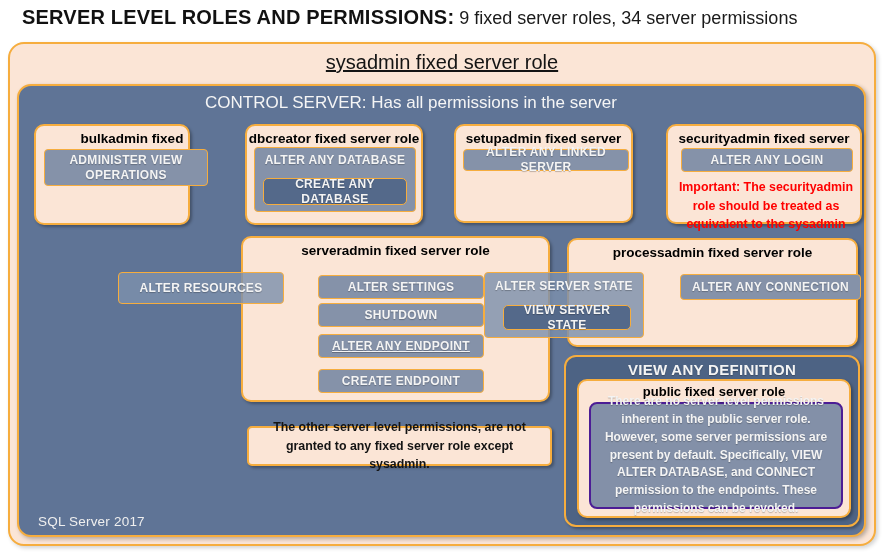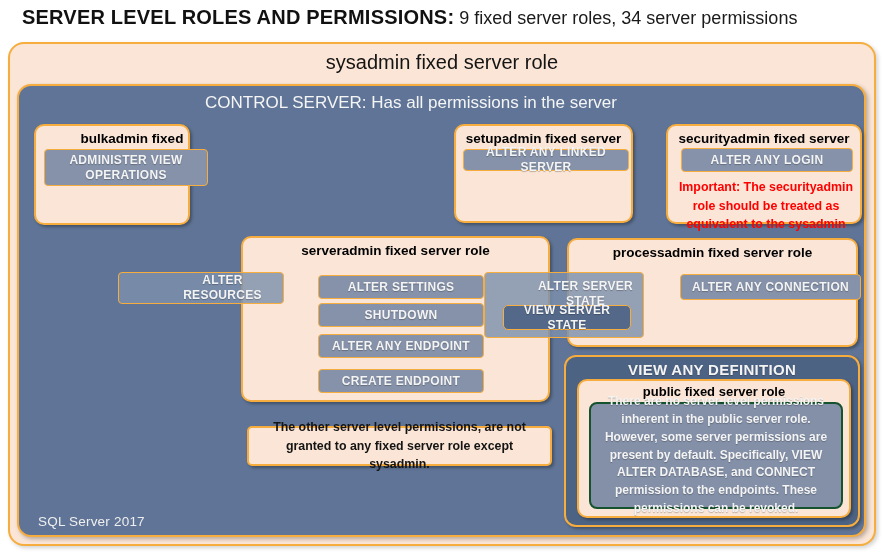--- a/index.html
+++ b/index.html
@@ -12,21 +12,21 @@
   
   .main-title{left:22px;top:6px;width:840px;font-size:20px;font-weight:700;color:#111;letter-spacing:.2px;}
   .main-title .rest{font-weight:400;font-size:18px;color:#1a1a1a;letter-spacing:0;}
 
   
   .outer-frame{
     left:8px;top:42px;width:868px;height:504px;
     background:#FBE5D6;border:2px solid #F6AD3E;border-radius:16px;
     box-shadow:2px 2px 4px rgba(0,0,0,.18);
   }
-  .sysadmin-label{left:8px;top:51px;width:868px;text-align:center;font-size:20px;color:#141414;}
+  .sysadmin-label{left:8px;top:51px;width:868px;text-align:center;font-size:20px;color:#141414;text-decoration:underline;}
 
   
   .blue-panel{
     left:17px;top:84px;width:849px;height:453px;
     background:#5F7496;border:2px solid #F6AD3E;border-radius:14px;
     box-shadow:2px 2px 4px rgba(0,0,0,.28);
   }
   .control-label{left:0;top:7px;width:784px;text-align:center;font-size:17px;color:#F5F5F5;}
 
   
@@ -37,40 +37,40 @@
   .role-title{width:100%;text-align:center;font-size:13.5px;font-weight:700;color:#000;margin-top:5px;}
 
   
   .perm{
     background:#8592A9;border:1.6px solid #F6AD3E;border-radius:4px;
     color:#F4F4F4;font-weight:700;font-size:12px;letter-spacing:.3px;
     display:flex;align-items:center;justify-content:center;text-align:center;
     text-shadow:0 1px 1px rgba(0,0,0,.25);line-height:1.25;
   }
   .perm.dark{background:#54698A;border-radius:5px;}
-  .perm.straddle{background:rgba(124,144,172,.82);border-radius:4px;padding-left:43px;}
+  .perm.straddle{background:rgba(124,144,172,.82);border-radius:4px;}
 
   .red-note{
     color:#FF0000;font-weight:700;font-size:12.4px;text-align:center;line-height:1.5;
   }
   .note-box{
     background:#FBE5D6;border:2px solid #F6AD3E;border-radius:5px;
     display:flex;align-items:center;justify-content:center;text-align:center;
     font-size:12.4px;font-weight:700;color:#141414;line-height:1.5;
     box-shadow:2px 2px 3px rgba(0,0,0,.3);padding:12px 6px;
   }
 
   
   .dark-panel{
     background:#4D6384;border:2px solid #F6AD3E;border-radius:12px;
     box-shadow:2px 2px 3px rgba(0,0,0,.3);
   }
   .dark-panel-title{width:100%;text-align:center;color:#F4F4F4;font-weight:700;font-size:15px;margin-top:4px;letter-spacing:.3px;text-shadow:0 1px 1px rgba(0,0,0,.25);}
   .public-desc{
-    background:#8390A8;border:2px solid #14532d;border-radius:8px;
+    background:#8390A8;border:2px solid #4c1d95;border-radius:8px;
     color:#F4F4F4;font-weight:700;font-size:12px;line-height:1.48;text-align:center;
     display:flex;align-items:center;justify-content:center;
     padding:0 5px;text-shadow:0 1px 1px rgba(0,0,0,.25);
   }
   .footer-label{color:#EFEFEF;font-size:13.5px;letter-spacing:.2px;}
 </style>
 </head>
 <body>
 
 <div id="stage">
@@ -83,38 +83,43 @@
   <div class="abs sysadmin-label">sysadmin fixed server role</div>
 
   <div class="abs blue-panel">
     <div class="abs control-label">CONTROL SERVER: Has all permissions in the server</div>
 
     <div class="abs role-box" style="left:15px;top:38px;width:156px;height:101px;padding-left:40px;">
       <div class="role-title">bulkadmin fixed server role</div>
       <div class="abs perm" style="left:8px;top:23px;width:164px;height:37px;">ADMINISTER VIEW OPERATIONS</div>
     </div>
 
+    <div class="abs role-box" style="left:226px;top:38px;width:178px;height:101px;">
+      <div class="role-title">dbcreator fixed server role</div>
+      <div class="abs perm" style="left:7px;top:21px;width:162px;height:65px;align-items:flex-start;padding-top:5px;">ALTER ANY DATABASE</div>
+      <div class="abs perm dark" style="left:16px;top:52px;width:144px;height:27px;">CREATE ANY DATABASE</div>
+    </div>
 
     <div class="abs role-box" style="left:435px;top:38px;width:179px;height:99px;">
       <div class="role-title">setupadmin fixed server role</div>
       <div class="abs perm" style="left:7px;top:23px;width:166px;height:22px;">ALTER ANY LINKED SERVER</div>
     </div>
 
     <div class="abs role-box" style="left:647px;top:38px;width:196px;height:100px;">
       <div class="role-title">securityadmin fixed server role</div>
       <div class="abs perm" style="left:13px;top:22px;width:172px;height:24px;">ALTER ANY LOGIN</div>
       <div class="abs red-note" style="left:6px;top:52px;width:184px;">Important: The securityadmin role should be treated as equivalent to the sysadmin role.</div>
     </div>
 
 
     <div class="abs role-box" style="left:222px;top:150px;width:309px;height:166px;">
       <div class="role-title">serveradmin fixed server role</div>
       <div class="abs perm" style="left:75px;top:37px;width:166px;height:24px;">ALTER SETTINGS</div>
       <div class="abs perm" style="left:75px;top:65px;width:166px;height:24px;">SHUTDOWN</div>
-      <div class="abs perm" style="left:75px;top:96px;width:166px;height:24px;">ALTER ANY ENDPOINT</div>
+      <div class="abs perm" style="left:75px;top:96px;width:166px;height:24px;text-decoration:underline;">ALTER ANY ENDPOINT</div>
       <div class="abs perm" style="left:75px;top:131px;width:166px;height:24px;">CREATE ENDPOINT</div>
     </div>
 
     <div class="abs role-box" style="left:548px;top:152px;width:291px;height:109px;">
       <div class="role-title">processadmin fixed server role</div>
       <div class="abs perm" style="left:111px;top:34px;width:181px;height:26px;">ALTER ANY CONNECTION</div>
     </div>
 
     <div class="abs perm straddle" style="left:99px;top:186px;width:166px;height:32px;">ALTER RESOURCES</div>
 

